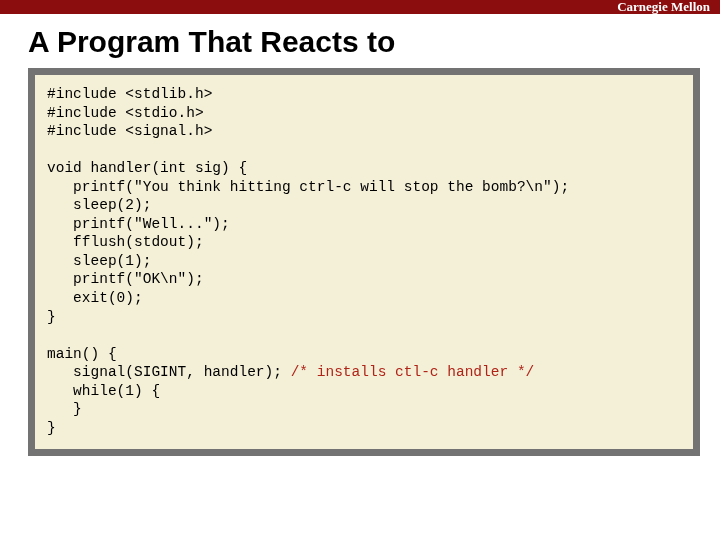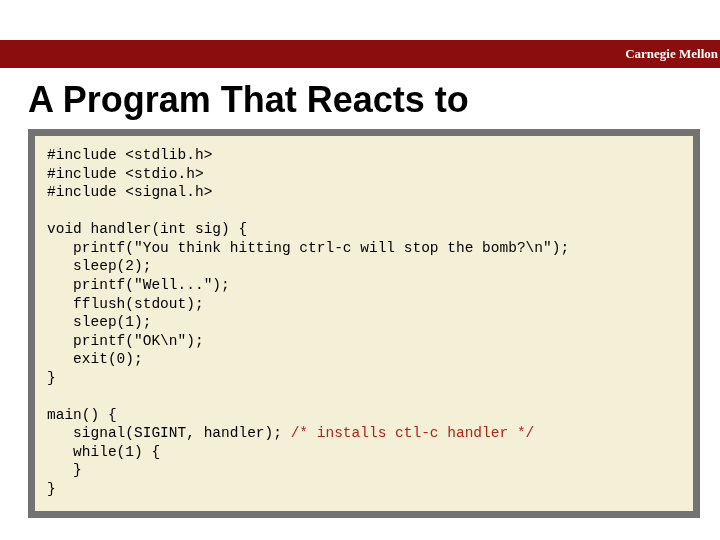--- a/index.html
+++ b/index.html
@@ -5,40 +5,39 @@
   html, body {
     margin: 0;
     padding: 0;
     width: 720px;
     height: 540px;
     background: #ffffff;
     font-family: "Segoe UI", "Helvetica Neue", Arial, sans-serif;
     overflow: hidden;
   }
   .topbar {
-    height: 28px;
+    height: 14px;
     background: #8b0d0d;
     display: flex;
     align-items: center;
     justify-content: flex-end;
-    padding-right: 2px;
-    margin-top: 40px;
+    padding-right: 10px;
   }
   .topbar span {
     color: #ffffff;
     font-weight: 700;
     font-size: 13px;
     font-family: Georgia, "Times New Roman", serif;
   }
   .title {
     padding: 10px 28px 8px 28px;
   }
   .title h1 {
     margin: 0;
-    font-size: 36px;
+    font-size: 30px;
     font-weight: 700;
     color: #000;
     line-height: 1.2;
   }
   .codebox {
     margin: 0 20px 0 28px;
     border: 7px solid #737373;
     background: #f4f0d8;
     padding: 10px 12px 12px 12px;
     font-family: "Courier New", Courier, monospace;

